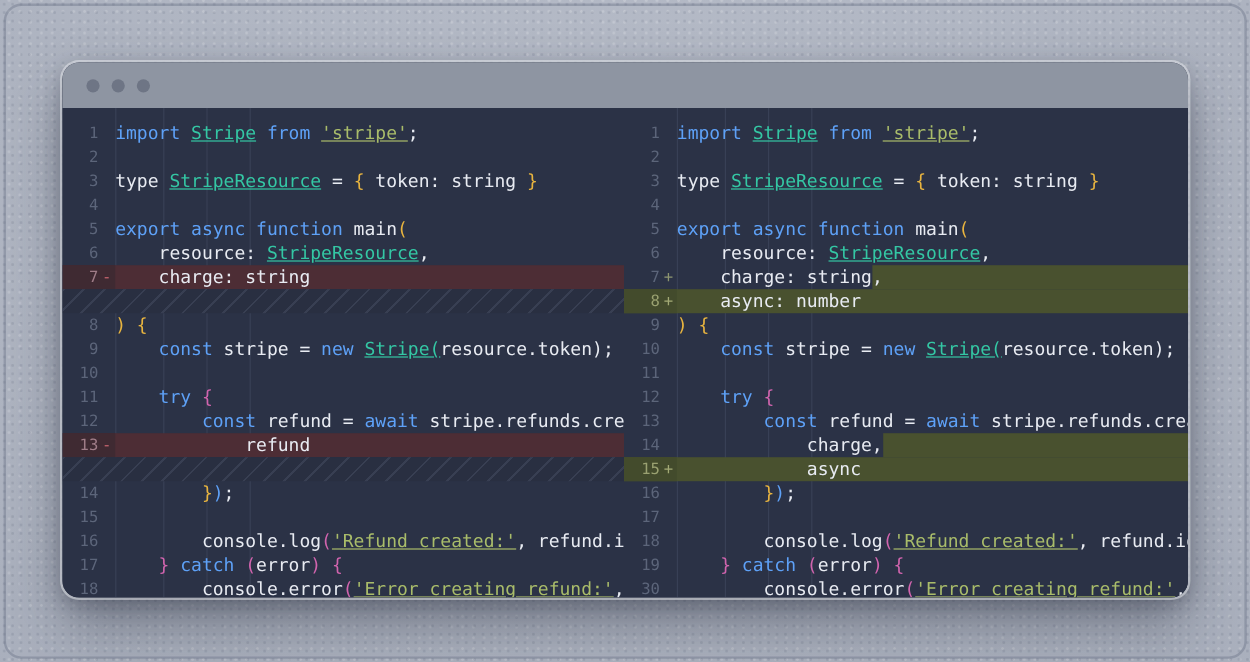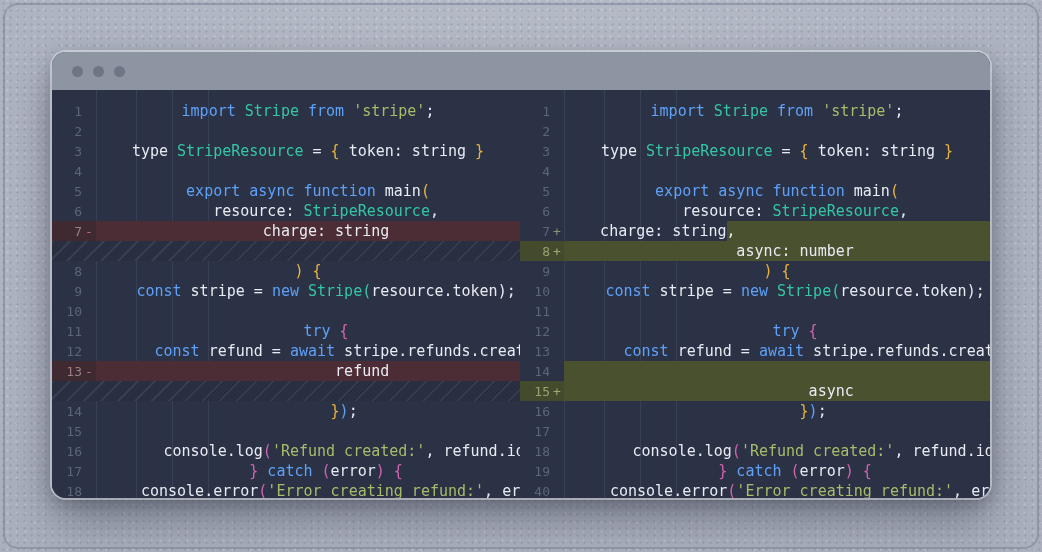--- a/index.html
+++ b/index.html
@@ -44,24 +44,24 @@
   .guide{position:absolute; top:0; bottom:0; width:1px; background:var(--guide); z-index:0;}
   .row{display:flex; height:20px; position:relative; z-index:1;}
   .gut{
     flex:0 0 44px; display:flex; align-items:center; justify-content:flex-end;
     font-family:"DejaVu Sans Mono", monospace; font-size:13px; color:var(--num);
   }
   .num{text-align:right;}
   .mark{width:14px; text-align:center; font-size:13px;}
   .code{
     flex:1; min-width:0; display:flex; white-space:pre;
-    font-family:"DejaVu Sans Mono", monospace; font-size:15px; line-height:20px; color:var(--text);justify-content:center;
+    font-family:"DejaVu Sans Mono", monospace; font-size:15px; line-height:20px; color:var(--text);
   }
   .code span{white-space:pre;}
-  .tk-k{color:var(--kw);} .tk-t{color:var(--type);} .tk-s{color:var(--str);}
+  .tk-k{color:var(--kw);} .tk-t{color:var(--type);text-decoration:underline;} .tk-s{color:var(--str);text-decoration:underline;}
   .tk-p{color:var(--text);} .tk-y{color:var(--yellow);} .tk-m{color:var(--magenta);} .tk-b{color:var(--kw);}
   .row.del{background:var(--del-bg);}
   .row.del .gut{background:var(--del-gutter); color:var(--del-num);}
   .row.del .mark{color:var(--del-mark);}
   .row.add{background:var(--add-bg);}
   .row.add .gut{background:var(--add-gutter); color:var(--add-num);}
   .row.add .mark{color:var(--add-mark);}
   .row.inline-add .mark{color:#8d9570;}
   .tail{flex:1 0 auto; background:var(--add-bg); color:var(--text); white-space:pre;}
   .row.spacer{
@@ -309,21 +309,21 @@
             <span class="num">13</span>
             <span class="mark"></span>
           </span>
           <span class="code"><span class="tk-p">        </span><span class="tk-k">const</span><span class="tk-p"> refund = </span><span class="tk-k">await</span><span class="tk-p"> stripe.refunds.create</span></span>
         </div>
         <div class="row inline-add">
           <span class="gut">
             <span class="num">14</span>
             <span class="mark"></span>
           </span>
-          <span class="code"><span class="tail"></span></span>
+          <span class="code"><span class="tk-p">            charge,</span><span class="tail"></span></span>
         </div>
         <div class="row add">
           <span class="gut">
             <span class="num">15</span>
             <span class="mark">+</span>
           </span>
           <span class="code"><span class="tk-p">            async</span></span>
         </div>
         <div class="row">
           <span class="gut">
@@ -348,20 +348,20 @@
         </div>
         <div class="row">
           <span class="gut">
             <span class="num">19</span>
             <span class="mark"></span>
           </span>
           <span class="code"><span class="tk-p">    </span><span class="tk-m">}</span><span class="tk-p"> </span><span class="tk-k">catch</span><span class="tk-p"> </span><span class="tk-m">(</span><span class="tk-p">error</span><span class="tk-m">)</span><span class="tk-p"> </span><span class="tk-m">{</span></span>
         </div>
         <div class="row">
           <span class="gut">
-            <span class="num">40</span>
+            <span class="num">30</span>
             <span class="mark"></span>
           </span>
           <span class="code"><span class="tk-p">        console.error</span><span class="tk-m">(</span><span class="tk-s">'Error creating refund:'</span><span class="tk-p">, error</span></span>
         </div>
       </div>
   </div>
 </div>
 
 </body></html>

